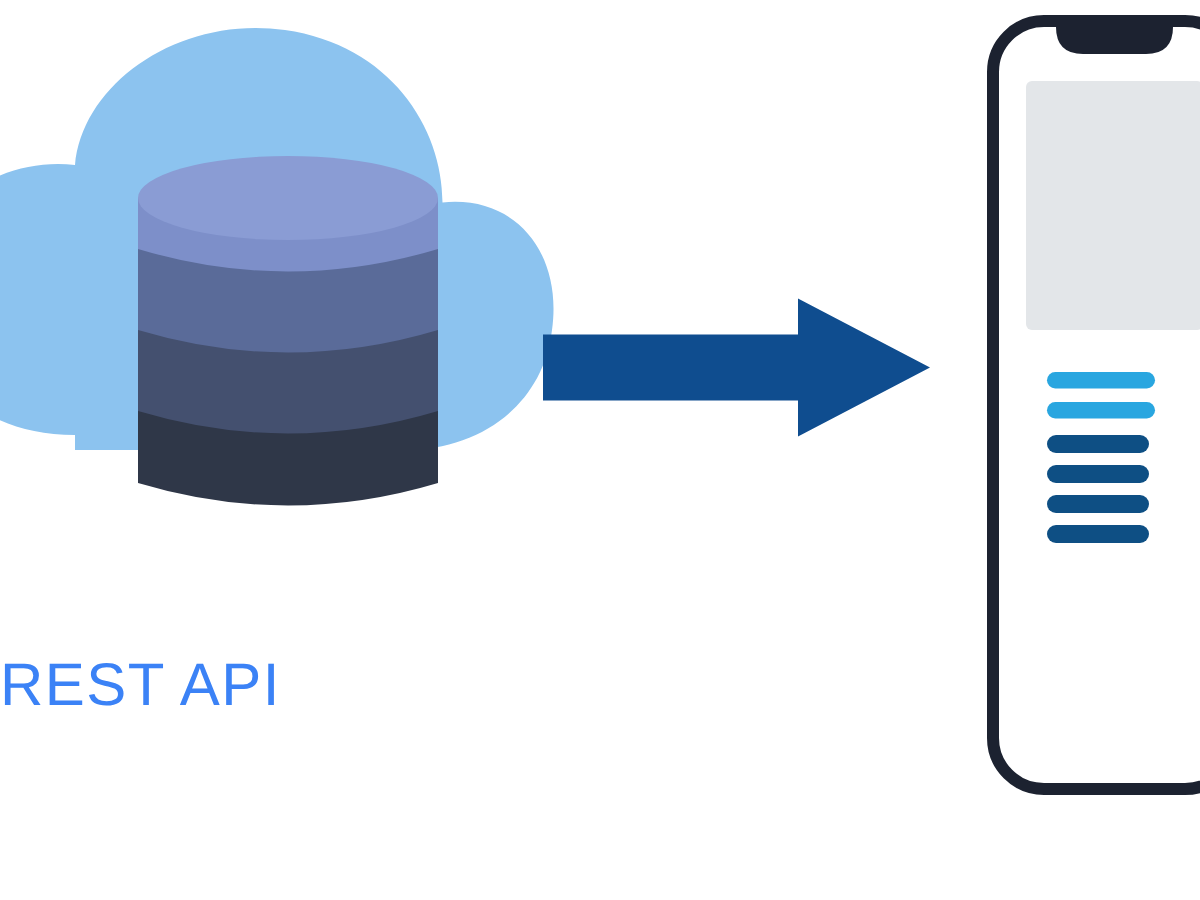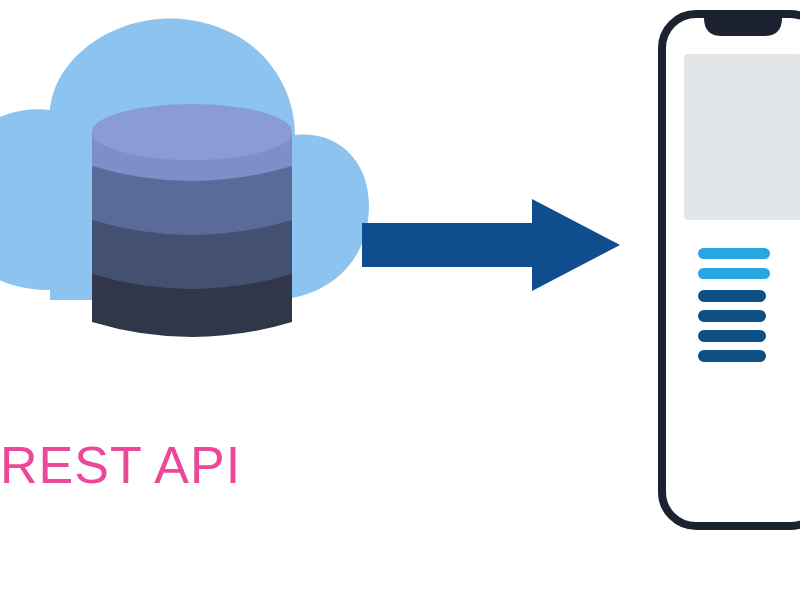--- a/index.html
+++ b/index.html
@@ -41,24 +41,24 @@
     position: absolute;
     right: -28px;
     top: 10px;
     width: 170px;
     height: 520px;
   }
   .label {
     position: absolute;
     left: 0px;
     top: 435px;
-    font-size: 52px;
+    font-size: 40px;
     font-weight: 400;
     letter-spacing: 1px;
-    color: #ec4899;
+    color: #3b82f6;
     white-space: nowrap;
   }
 </style>
 </head>
 <body>
 
 <div class="stage">
 
   <div class="cloud">
     <svg viewBox="0 0 430 360" width="430" height="360">

